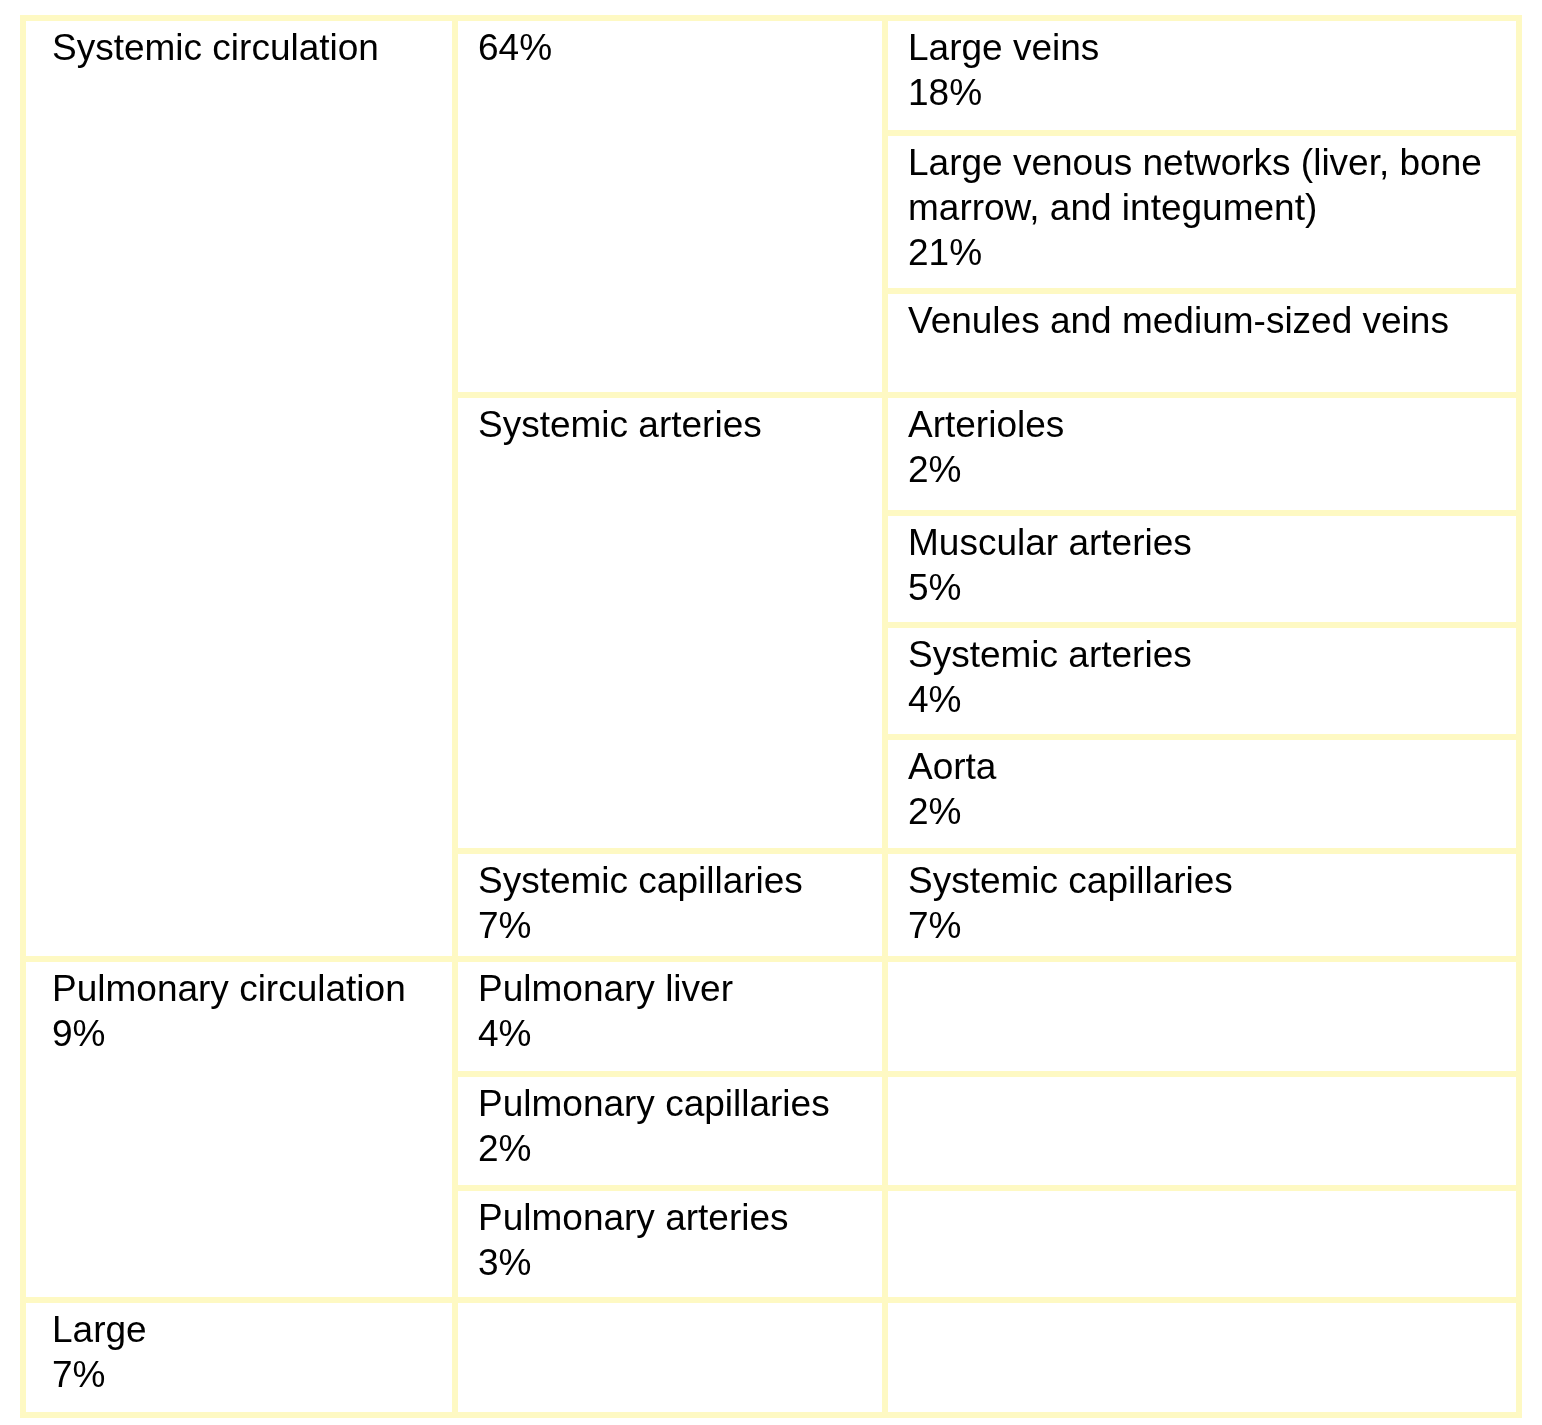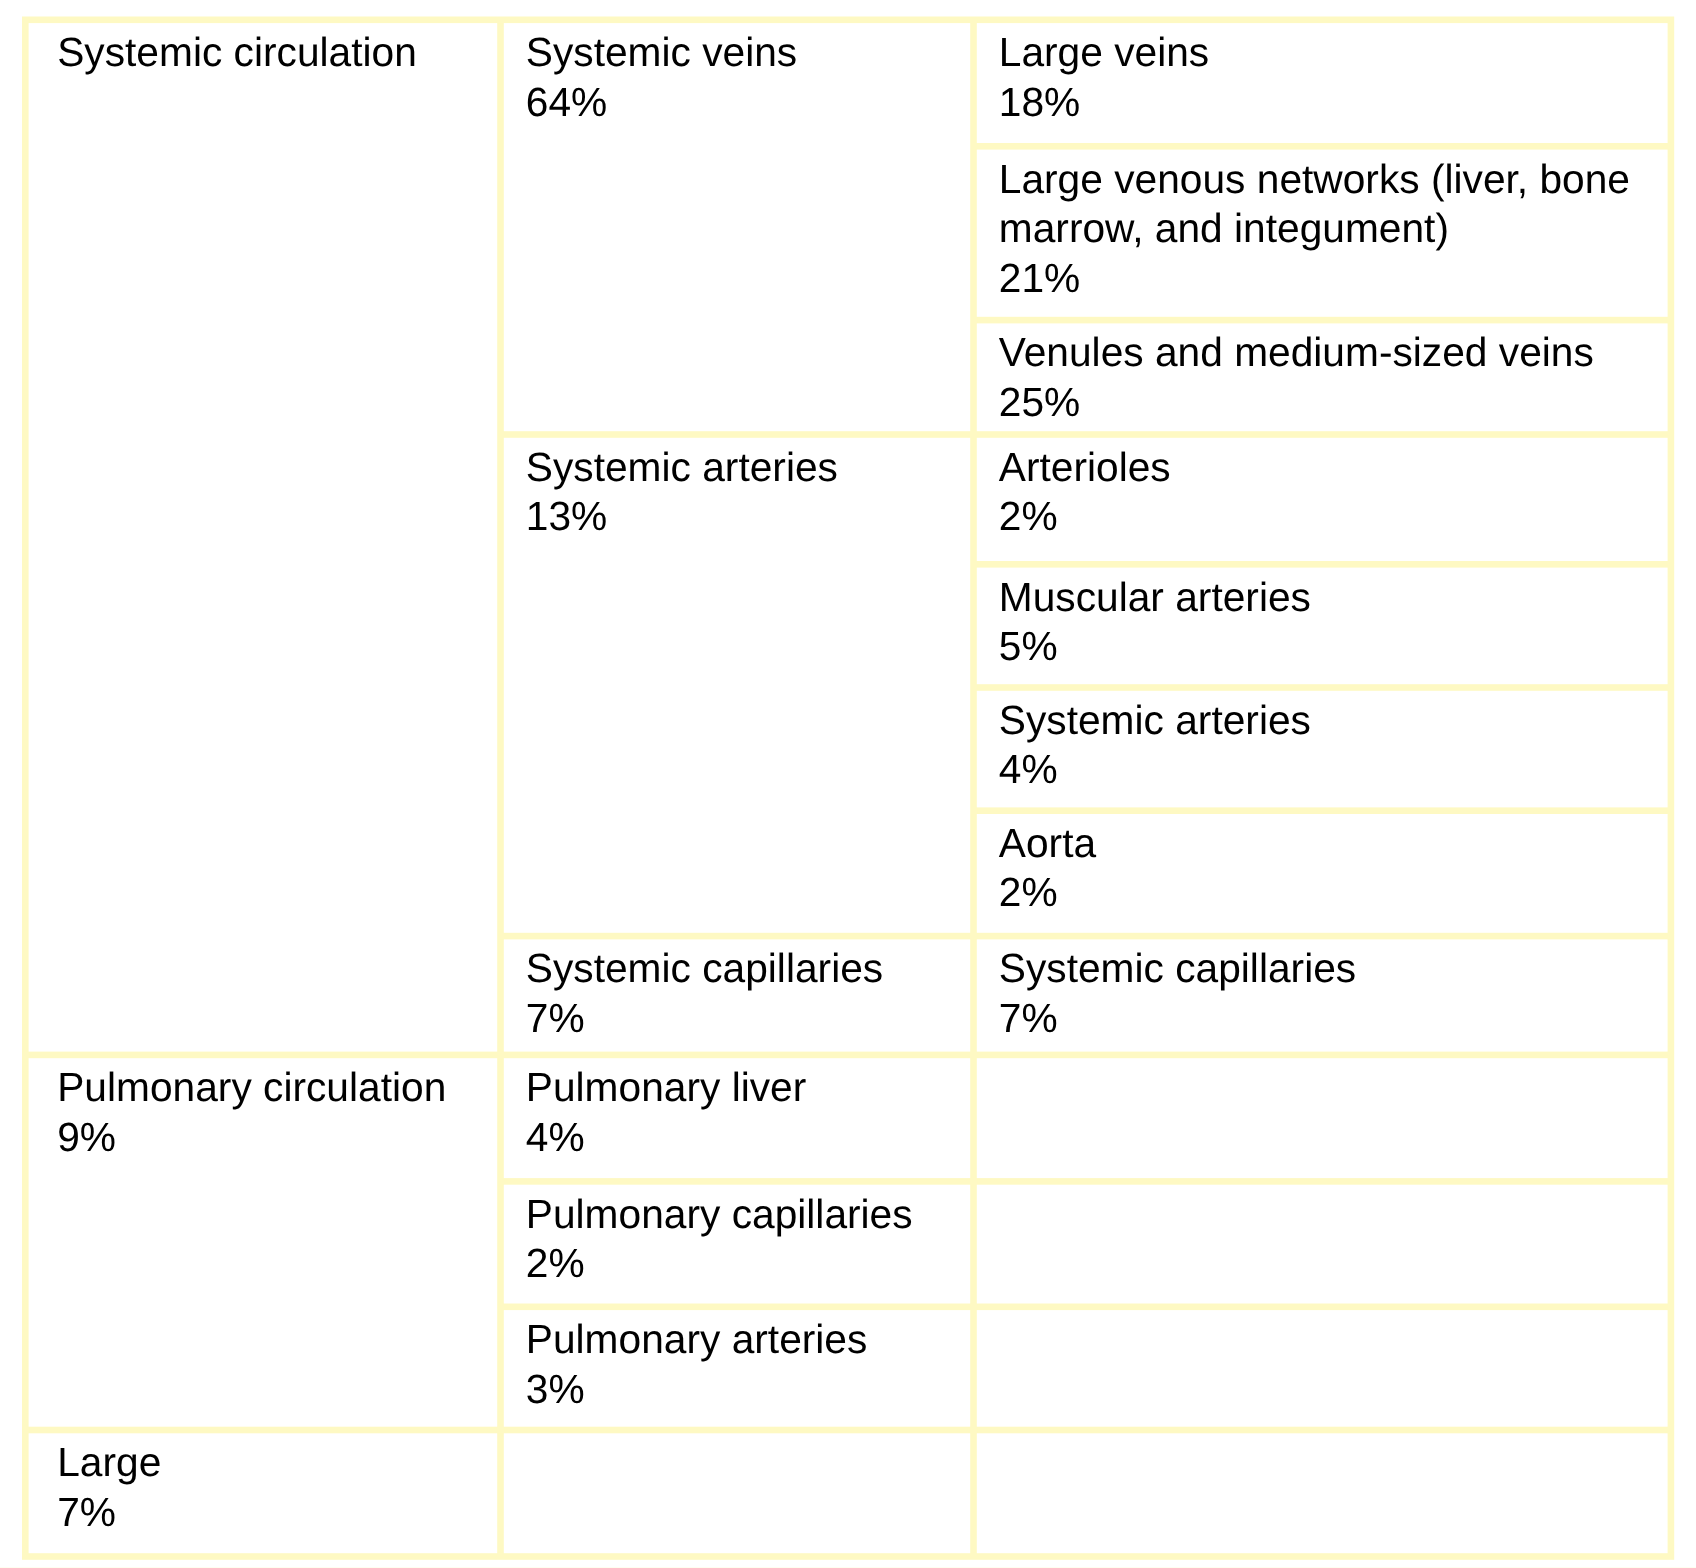--- a/index.html
+++ b/index.html
@@ -46,26 +46,24 @@
   <div class="cell col1" style="grid-area: 9 / 1 / 12 / 2">
     <div class="lbl">Pulmonary circulation</div>
     <div class="val">9%</div>
   </div>
   <div class="cell col1" style="grid-area: 12 / 1 / 13 / 2">
     <div class="lbl">Large</div>
     <div class="val">7%</div>
   </div>
 
   <div class="cell" style="grid-area: 1 / 2 / 4 / 3">
-    <div class="lbl">Systemic veins</div>
     <div class="val">64%</div>
   </div>
   <div class="cell" style="grid-area: 4 / 2 / 8 / 3">
     <div class="lbl">Systemic arteries</div>
-    <div class="val">13%</div>
   </div>
   <div class="cell" style="grid-area: 8 / 2 / 9 / 3">
     <div class="lbl">Systemic capillaries</div>
     <div class="val">7%</div>
   </div>
   <div class="cell" style="grid-area: 9 / 2 / 10 / 3">
     <div class="lbl">Pulmonary liver</div>
     <div class="val">4%</div>
   </div>
   <div class="cell" style="grid-area: 10 / 2 / 11 / 3">
@@ -81,21 +79,20 @@
   <div class="cell" style="grid-area: 1 / 3 / 2 / 4">
     <div class="lbl">Large veins</div>
     <div class="val">18%</div>
   </div>
   <div class="cell" style="grid-area: 2 / 3 / 3 / 4">
     <div class="lbl">Large venous networks (liver, bone marrow, and integument)</div>
     <div class="val">21%</div>
   </div>
   <div class="cell" style="grid-area: 3 / 3 / 4 / 4">
     <div class="lbl">Venules and medium-sized veins</div>
-    <div class="val">25%</div>
   </div>
   <div class="cell" style="grid-area: 4 / 3 / 5 / 4">
     <div class="lbl">Arterioles</div>
     <div class="val">2%</div>
   </div>
   <div class="cell" style="grid-area: 5 / 3 / 6 / 4">
     <div class="lbl">Muscular arteries</div>
     <div class="val">5%</div>
   </div>
   <div class="cell" style="grid-area: 6 / 3 / 7 / 4">

